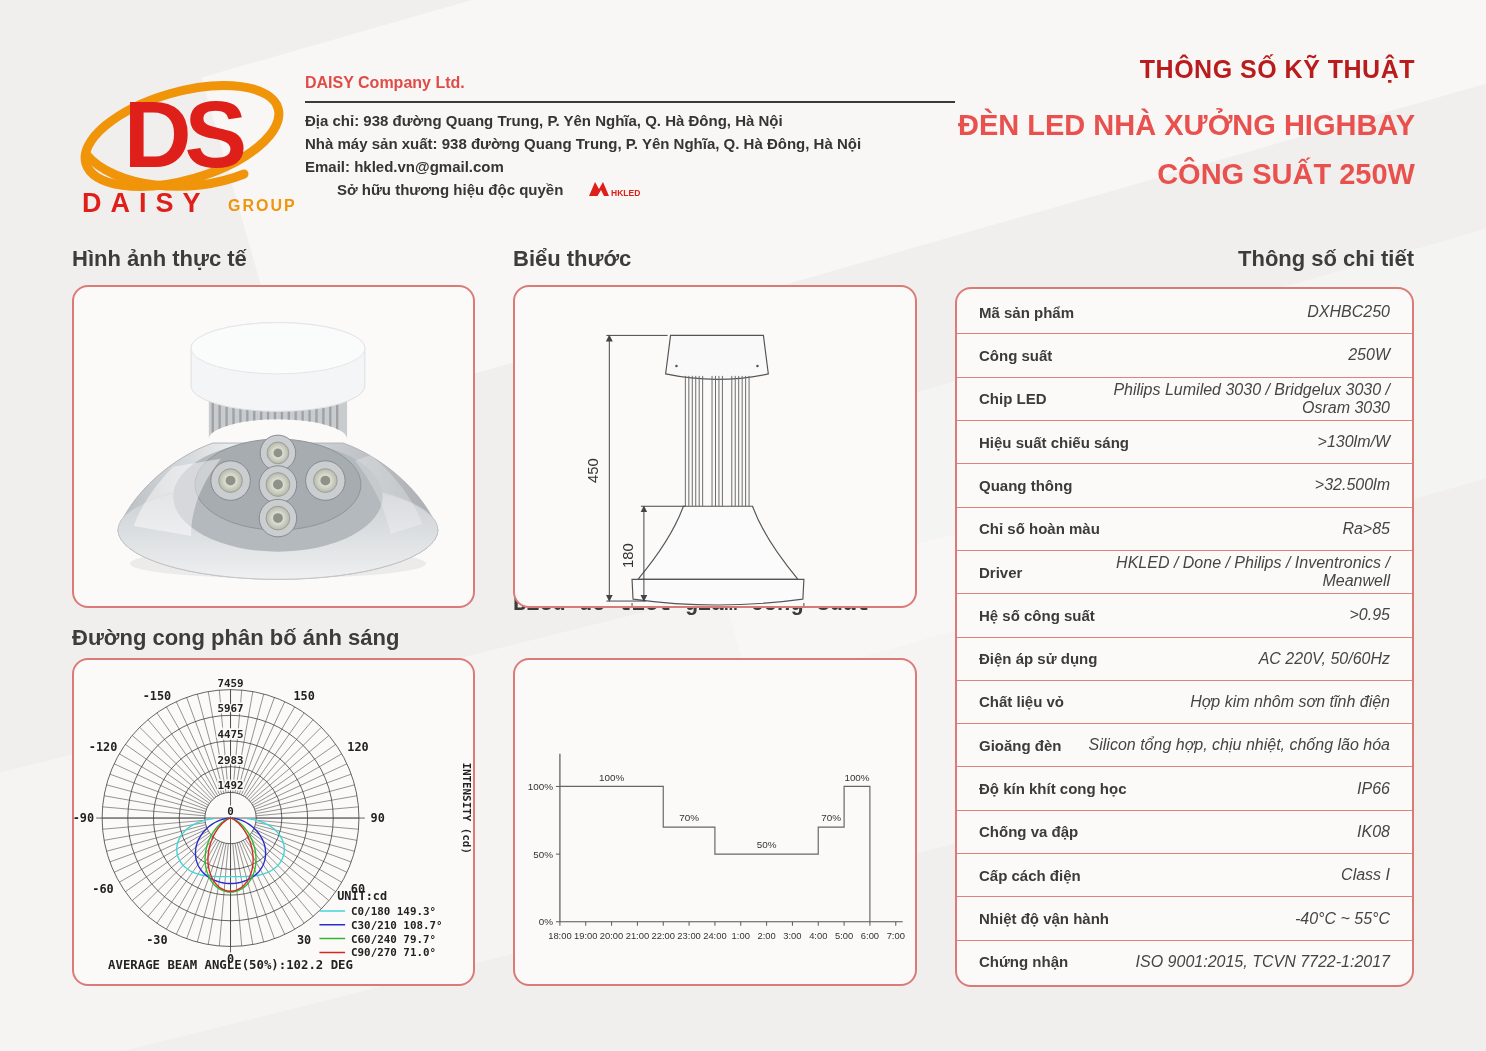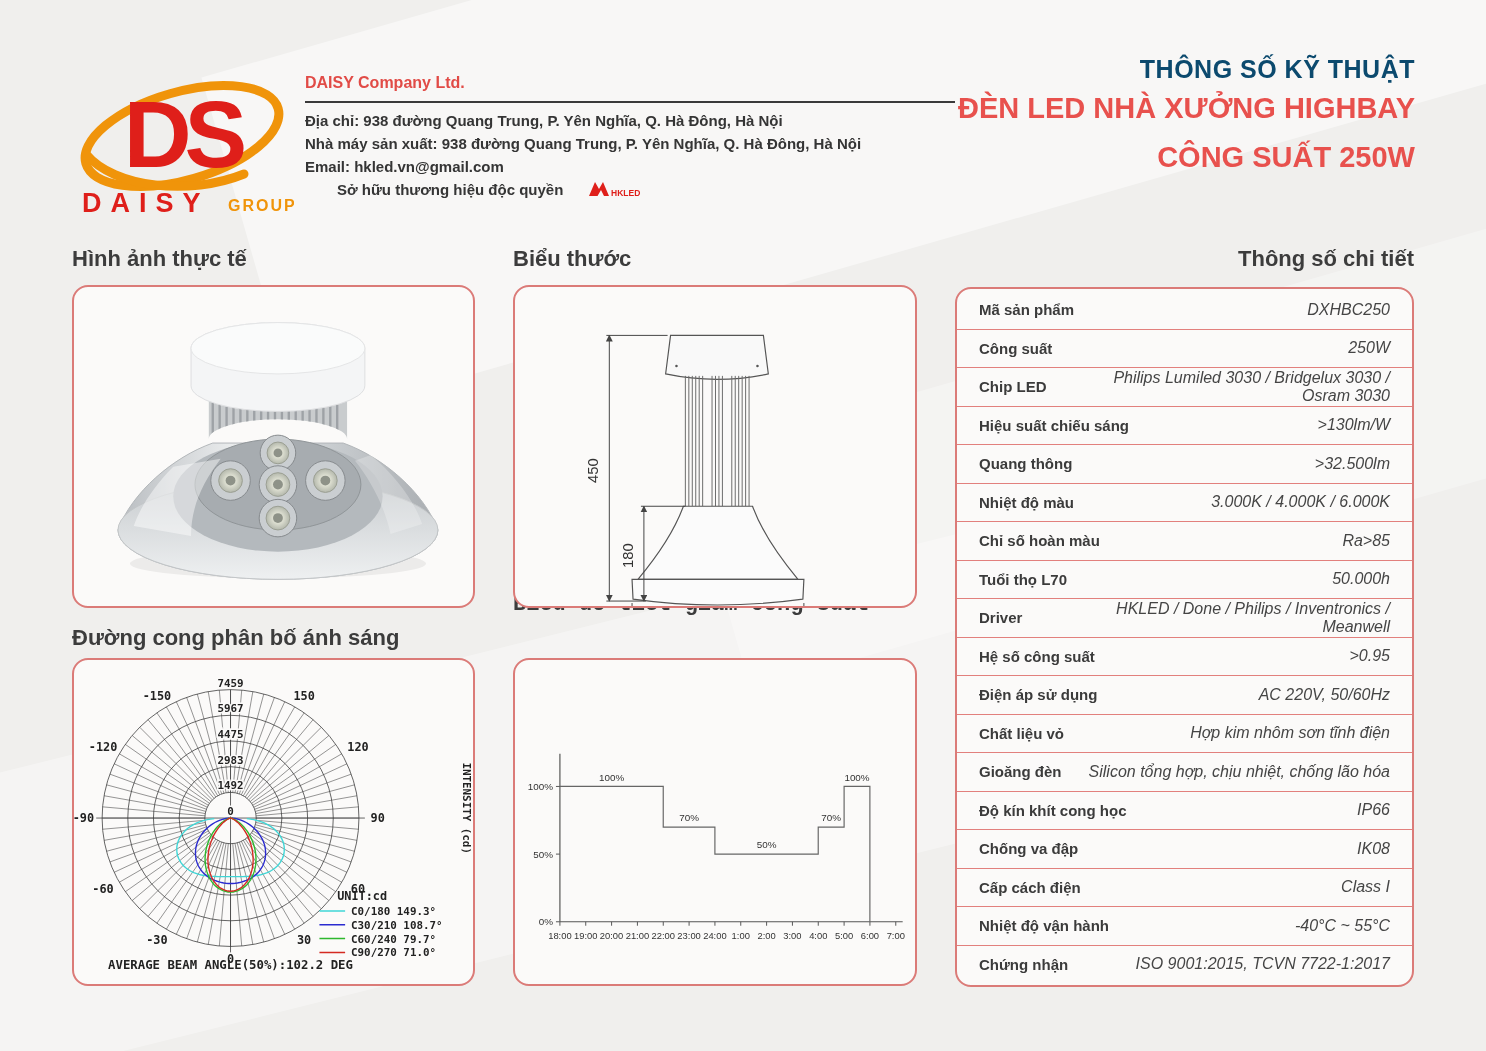--- a/index.html
+++ b/index.html
@@ -17,22 +17,22 @@
   
   .logo { position:absolute; left:72px; top:66px; width:222px; height:152px; }
   .company { position:absolute; left:305px; top:72px; width:655px; }
   .co-name { font-size:16px; font-weight:bold; color:#e14b46; line-height:1.35; }
   .co-divider { height:2px; background:#3a3a3a; margin:7px 0 6px 0; width:650px; }
   .info-line { font-size:15px; font-weight:bold; color:#353535; line-height:1.55; }
   .brand-line { display:flex; align-items:center; gap:24px;margin-left:32px; }
   .hkled-logo { height:20px; }
 
   .titles { position:absolute; right:71px; top:55px; width:560px; text-align:right; }
-  .doc-title { font-size:25px; font-weight:bold; color:#0c4a6e; letter-spacing:0.5px; }
-  .prod-title { font-size:29px; font-weight:bold; color:#e8514d; line-height:1.7; }
+  .doc-title { font-size:25px; font-weight:bold; color:#b91c1c; letter-spacing:0.5px; }
+  .prod-title { font-size:29px; font-weight:bold; color:#e8514d; margin-top:17px; line-height:1.7; }
 
   
   .sec-title { position:absolute; font-size:22px; font-weight:bold; color:#3c3c3c; }
   .t-photo { left:72px; top:246px; }
   .t-dims  { left:513px; top:246px; }
   .t-specs { left:955px; top:246px; width:459px; text-align:right; }
   .t-curve { left:72px; top:625px; }
   .t-dim2  { left:513px; top:592px;font-family:Liberation Mono, monospace; }
 
   
@@ -249,34 +249,26 @@
   <div class="spec-row">
     <span class="spec-label">Hiệu suất chiếu sáng</span>
     <span class="spec-value">&gt;130lm/W</span>
   </div>
 
   <div class="spec-row">
     <span class="spec-label">Quang thông</span>
     <span class="spec-value">&gt;32.500lm</span>
   </div>
 
-  <div class="spec-row">
-    <span class="spec-label">Nhiệt độ màu</span>
-    <span class="spec-value">3.000K / 4.000K / 6.000K</span>
-  </div>
 
   <div class="spec-row">
     <span class="spec-label">Chỉ số hoàn màu</span>
     <span class="spec-value">Ra&gt;85</span>
   </div>
 
-  <div class="spec-row">
-    <span class="spec-label">Tuổi thọ L70</span>
-    <span class="spec-value">50.000h</span>
-  </div>
 
   <div class="spec-row">
     <span class="spec-label">Driver</span>
     <span class="spec-value">HKLED / Done / Philips / Inventronics / Meanwell</span>
   </div>
 
   <div class="spec-row">
     <span class="spec-label">Hệ số công suất</span>
     <span class="spec-value">&gt;0.95</span>
   </div>

